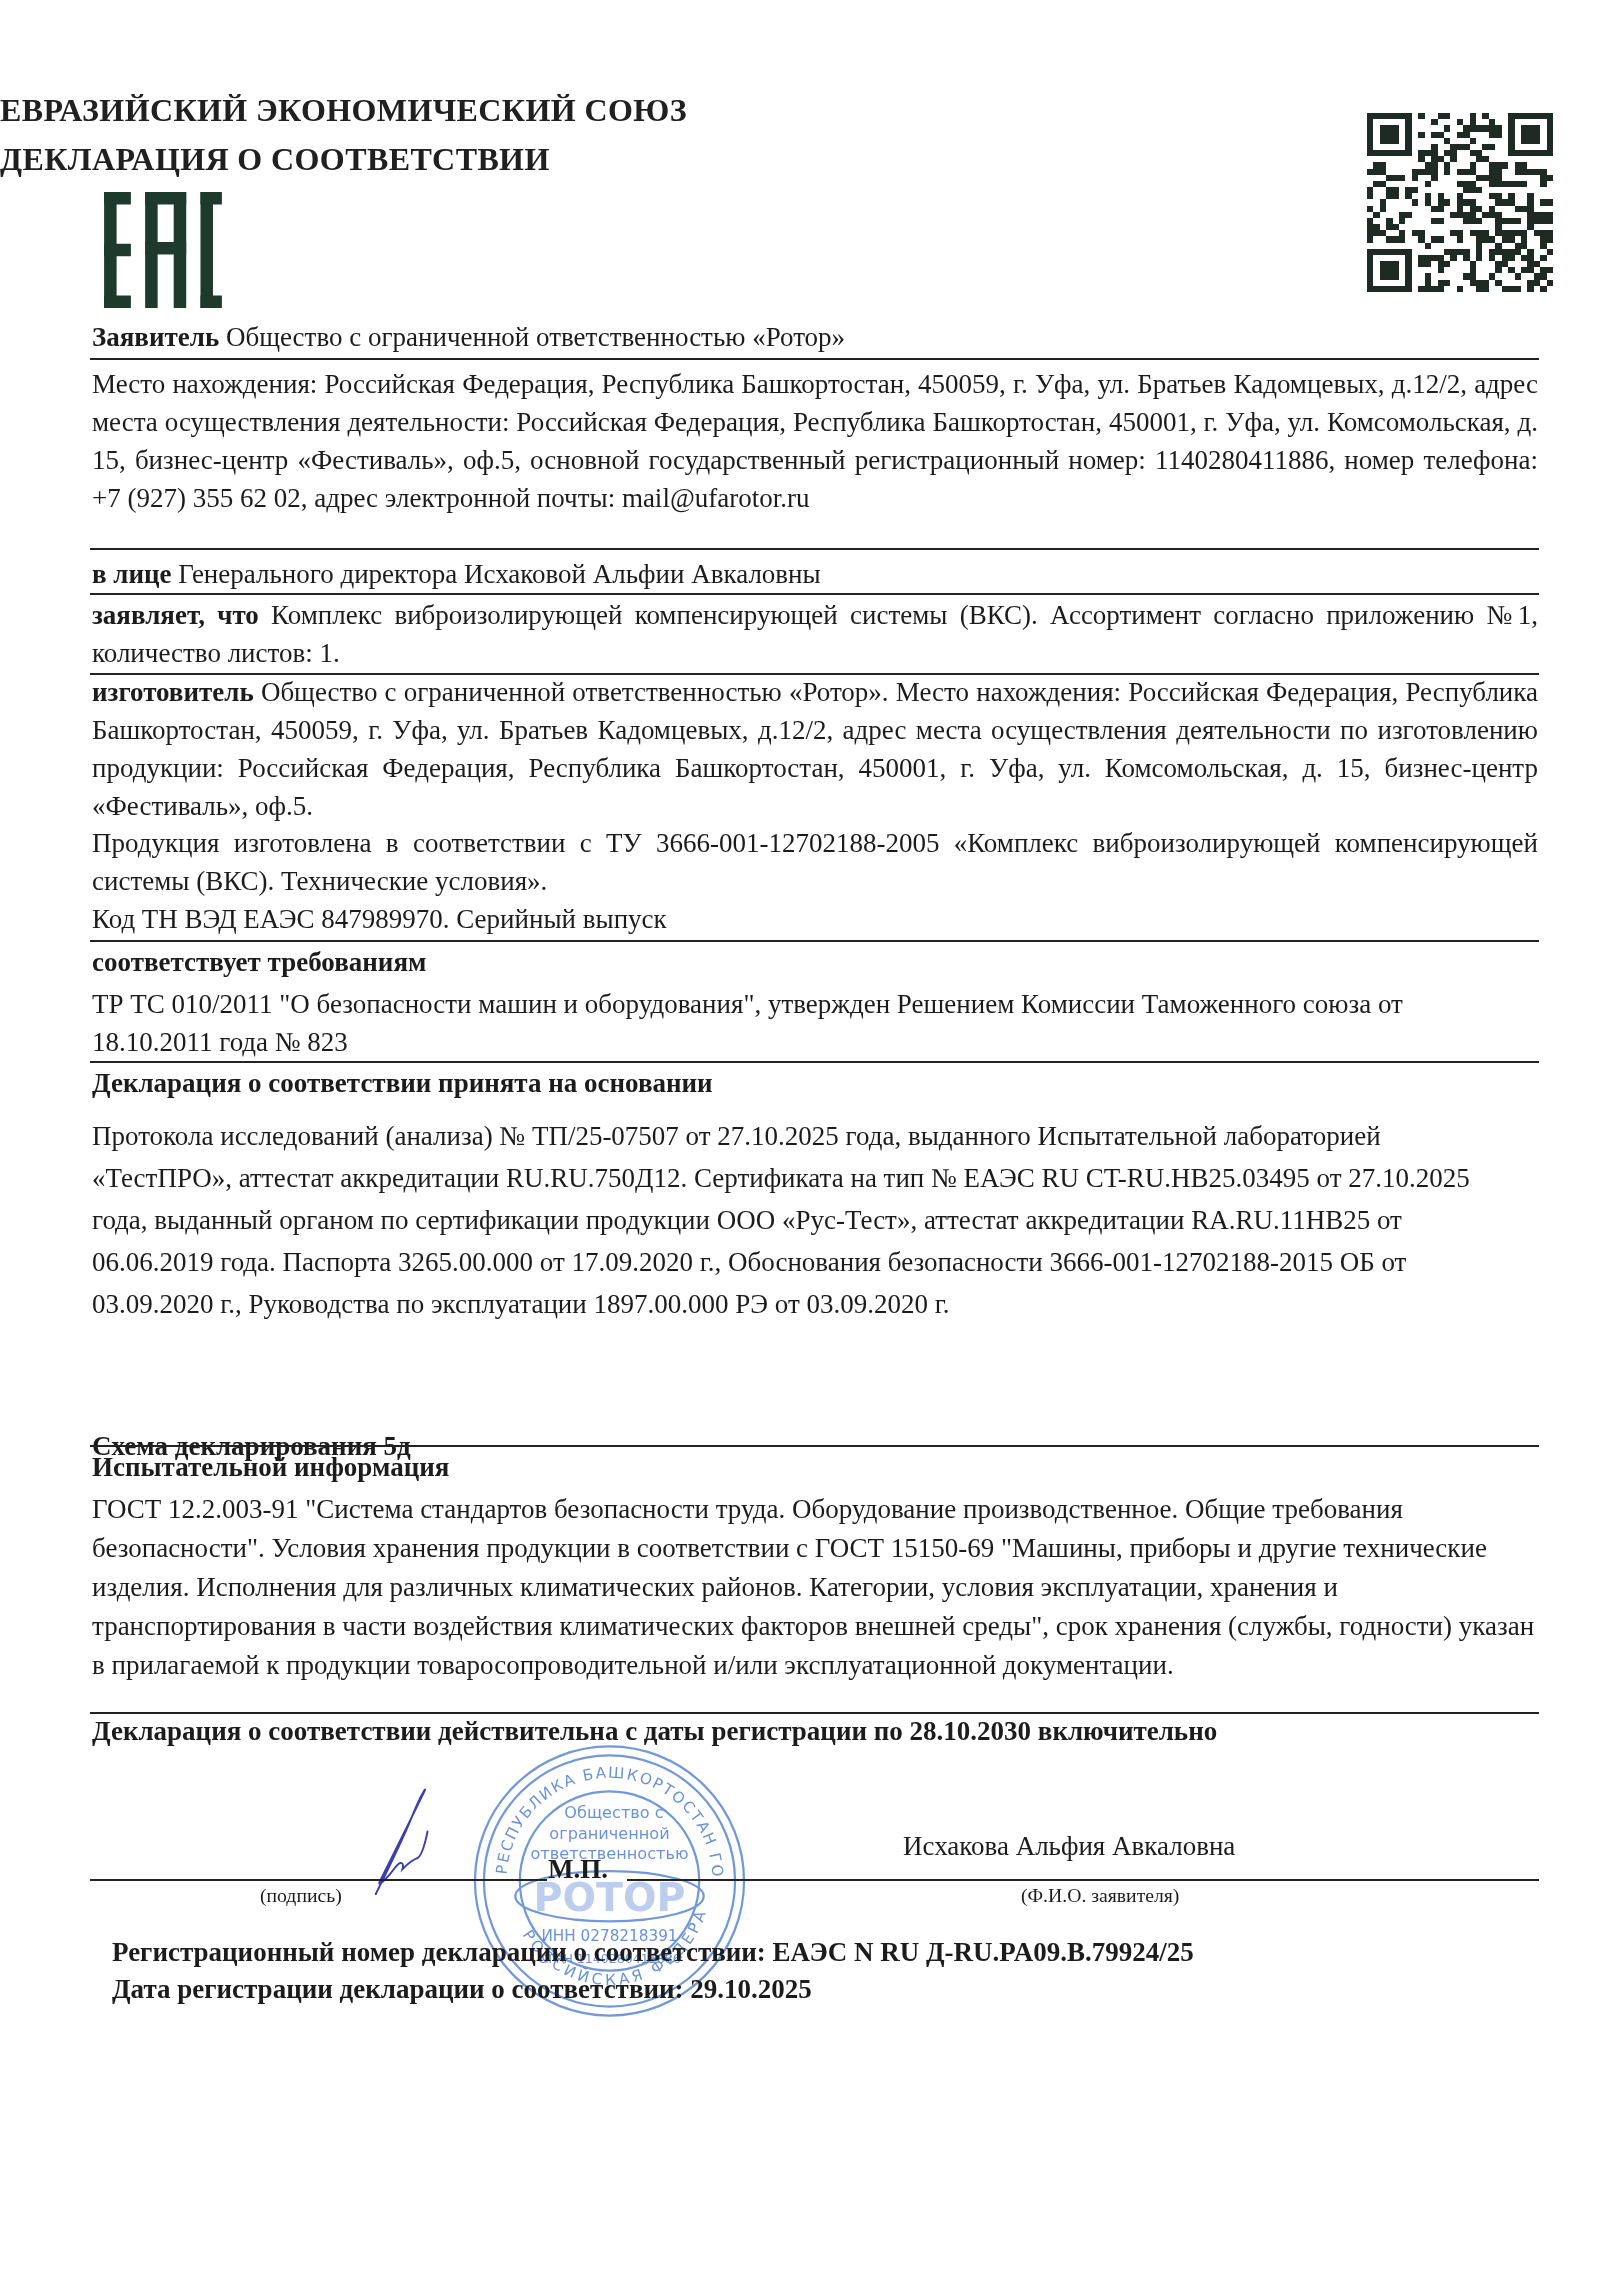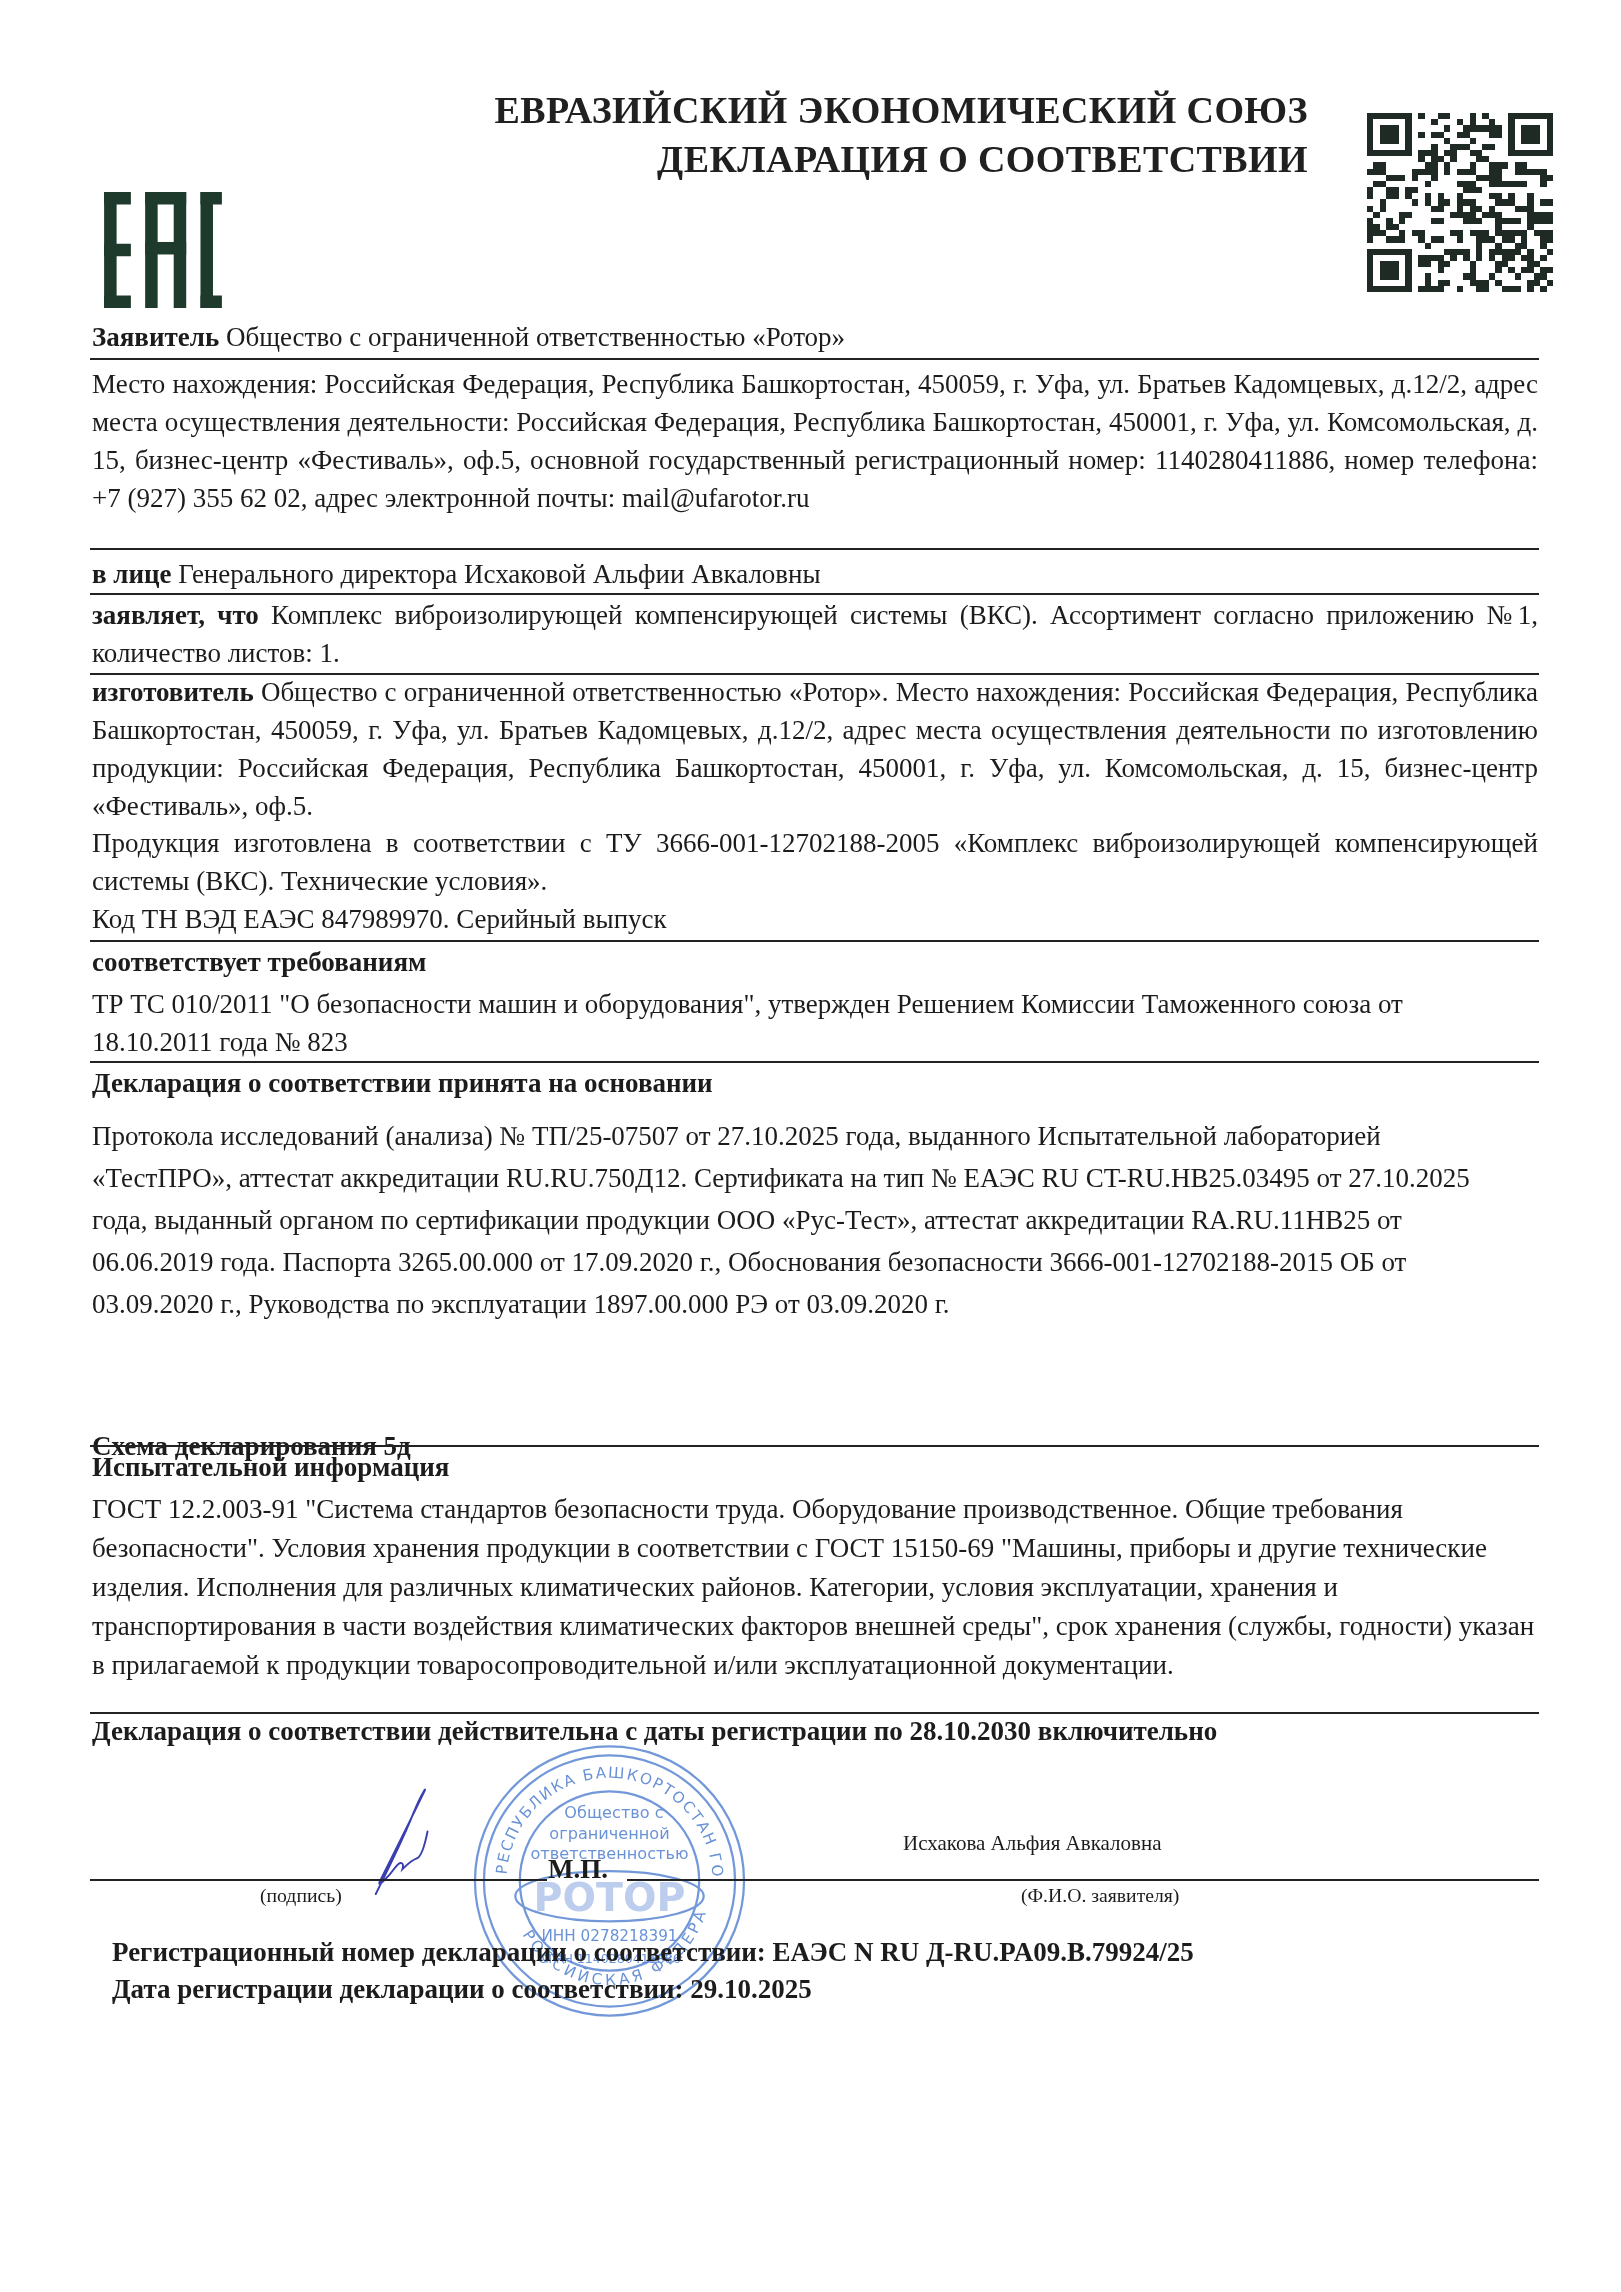--- a/index.html
+++ b/index.html
@@ -1,19 +1,19 @@
 <!DOCTYPE html>
 <html style="font-size:14.3px"><head>
 <meta charset="utf-8">
 <style>
   html, body { margin: 0; padding: 0; background: #ffffff; }
   body { width: 1621px; height: 2293px; position: relative; overflow: hidden;
          font-family: "Liberation Serif", "DejaVu Serif", serif; color: #1c1c1c; }
   .abs { position: absolute; }
-  .title { left: 0; width: 1308px; text-align: right; font-weight: bold; font-size: 38px;
+  .title { left: 0; width: 1308px; text-align: left; font-weight: bold; font-size: 32px;
            letter-spacing: 0.4px; color: #202020; line-height: 50px; }
   .eac { left: 104px; top: 192px; width: 118px; height: 116px; }
   .qr  { left: 1367px; top: 113px; width: 186px; height: 179px; }
   .txt { left: 92px; width: 1446px; font-size: 27px; line-height: 38px; }
   .j { text-align: justify; text-align-last: left; }
   .b { font-weight: bold; }
   .rule { left: 90px; width: 1449px; height: 0; border-top: 2.2px solid #222; }
   .sig-line { height: 0; border-top: 2.2px solid #222; }
   .small { font-size: 19.7px; }
 </style>
@@ -506,21 +506,21 @@
       <text x="160" y="232" font-size="17" text-anchor="middle">ИНН 0278218391</text>
       <text x="160" y="256" font-size="14" text-anchor="middle">ОГРН 1140280411886</text>
     </g>
   </svg>
 </div>
 
 <div class="abs sig-line" style="left:90px; top:1879px; width:457px;"></div>
 <div class="abs" style="left:548px; top:1854px; font-size:27px;font-weight:bold;">М.П.</div>
 <div class="abs sig-line" style="left:627px; top:1879px; width:912px;"></div>
 <div class="abs small" style="left:260px; top:1884px;">(подпись)</div>
-<div class="abs" style="left:903px; top:1831px; font-size:21px;">Исхакова Альфия Авкаловна</div>
+<div class="abs" style="left:903px; top:1831px; font-size:27px;">Исхакова Альфия Авкаловна</div>
 <div class="abs small" style="left:1021px; top:1884px;text-align:center;">(Ф.И.О. заявителя)</div>
 
 <div class="abs txt b" style="left:112px; top:1933px;">
   <span>Регистрационный номер декларации о соответствии:</span><span> ЕАЭС N RU Д-RU.PA09.B.79924/25</span>
 </div>
 <div class="abs txt b" style="left:112px; top:1970px;">
   <span>Дата регистрации декларации о соответствии:</span><span> 29.10.2025</span>
 </div>
 
 

